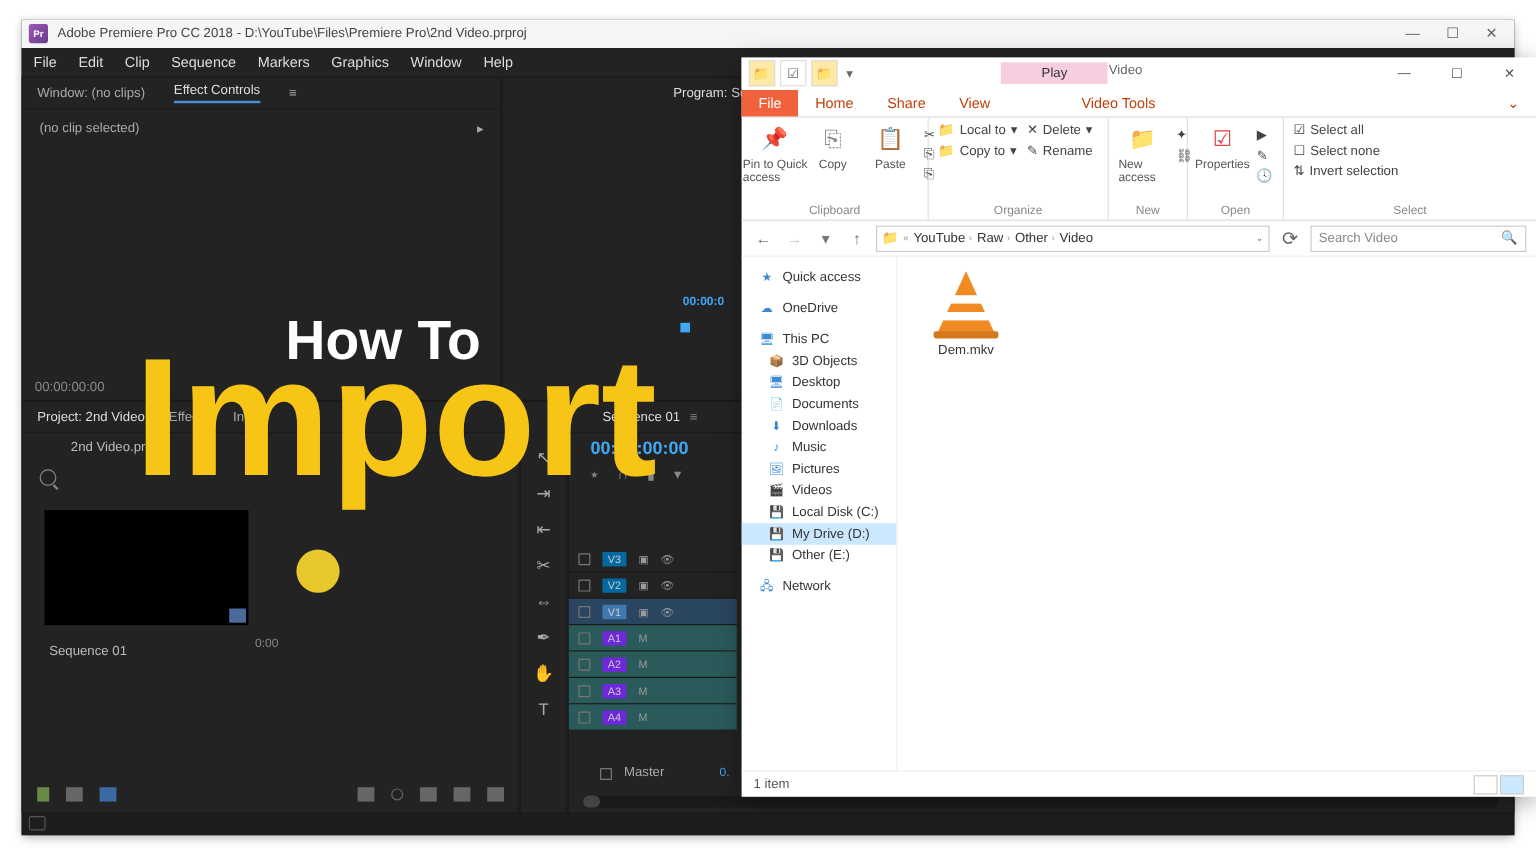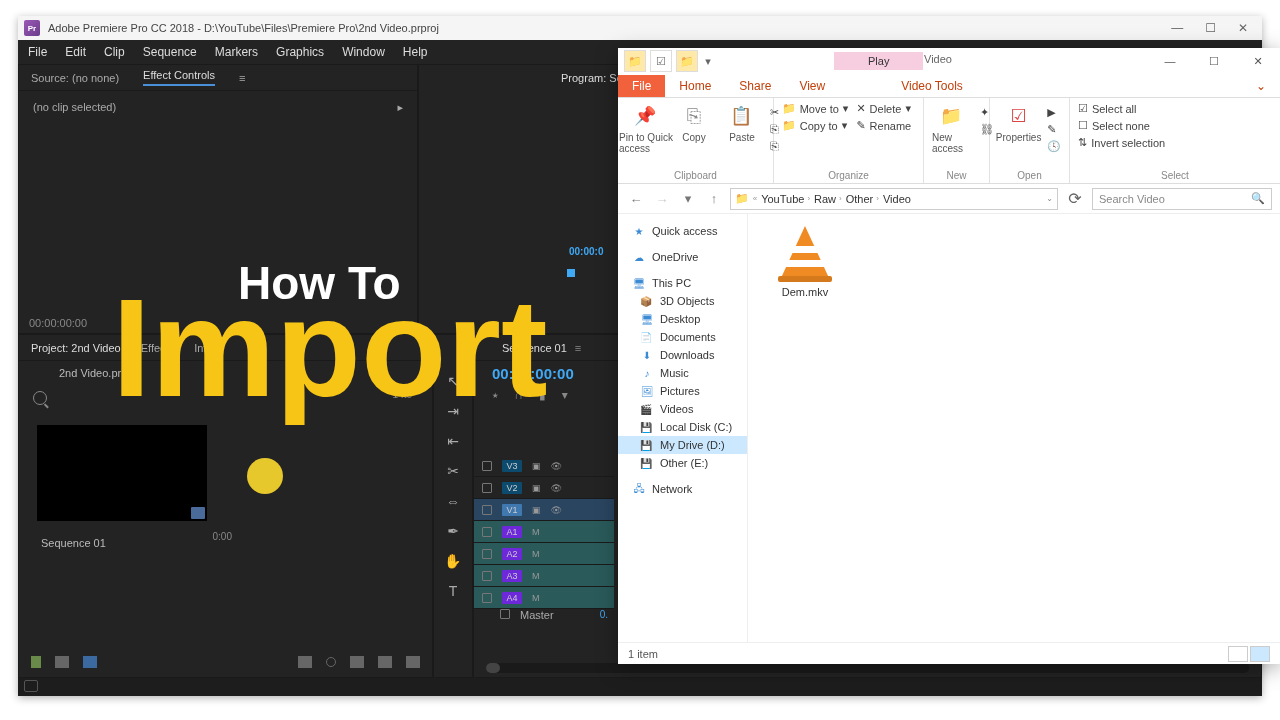--- a/index.html
+++ b/index.html
@@ -54,25 +54,25 @@
 .timeline-panel { position: absolute; top: 270px; left: 455px; right: 0; bottom: 18px; background: #232323; border: 1px solid #1a1a1a; }
 .tl-tabs { height: 26px; display: flex; align-items: center; padding: 0 28px; font-size: 11px; color: #ddd; border-bottom: 1px solid #1a1a1a; }
 .tl-tc { padding: 4px 18px; color: #3fa9f5; font-size: 15px; font-weight: bold; }
 .tl-toolbar { padding: 2px 18px; display: flex; gap: 16px; }
 .tl-toolbar span { color: #888; font-size: 12px; }
 .tl-tracks { position: absolute; top: 120px; left: 0; width: 140px; }
 .tl-track { height: 22px; display: flex; align-items: center; padding: 0 8px; gap: 10px; border-bottom: 1px solid #1a1a1a; font-size: 10px; color: #aaa; }
 .tl-track.vsel { background: #2a4560; }
 .tl-track.asel { background: #2a5a5a; }
 .tl-lock { width: 10px; height: 10px; border: 1px solid #777; border-radius: 1px; }
-.tl-label { width: 20px; text-align: center; background: #0c4a6e; color: #ccc; font-size: 9px; padding: 1px 2px; border-radius: 1px; }
+.tl-label { width: 20px; text-align: center; background: #0369a1; color: #ccc; font-size: 9px; padding: 1px 2px; border-radius: 1px; }
 .tl-track.vsel .tl-label { background: #4078b0; }
 .tl-track.asel .tl-label { background: #6d28d9; }
 .tl-eye, .tl-m { font-size: 9px; color: #999; }
-.tl-master { padding-left: 26px; height: 22px; display: flex; align-items: flex-start; font-size: 11px; color: #aaa; }
+.tl-master { padding-left: 26px; height: 22px; display: flex; align-items: flex-end; font-size: 11px; color: #aaa; margin-top: 19px; }
 .tl-master-val { margin-left: auto; margin-right: 6px; color: #3fa9f5; font-size: 10px; }
 .tl-scroll { position: absolute; bottom: 4px; left: 12px; right: 12px; height: 10px; background: #1a1a1a; border-radius: 5px; }
 .tl-sb-thumb { position: absolute; left: 0; width: 14px; height: 10px; background: #444; border-radius: 5px; }
 
 
 .pr-status { position: absolute; bottom: 0; left: 0; right: 0; height: 18px; background: #1d1d1d; }
 .pr-status-icon { position: absolute; left: 6px; top: 2px; width: 14px; height: 12px; border: 1px solid #555; border-radius: 2px; }
 
 
 .cursor-dot { position: absolute; left: 247px; top: 458px; width: 36px; height: 36px; background: #e6c72c; border-radius: 50%; z-index: 5; }
@@ -156,21 +156,21 @@
     <span>Clip</span>
     <span>Sequence</span>
     <span>Markers</span>
     <span>Graphics</span>
     <span>Window</span>
     <span>Help</span>
   </div>
   <div class="pr-panels">
     <div class="source-panel">
       <div class="source-tabs">
-        <span>Source: (no none)</span>
+        <span>Window: (no clips)</span>
         <span class="active">Effect Controls</span>
         <span>≡</span>
       </div>
       <div class="source-noclip">
         <span>(no clip selected)</span>
         <span>▸</span>
       </div>
       <div class="source-tc">00:00:00:00</div>
     </div>
 
@@ -351,21 +351,21 @@
               <span>⎘</span>
             </div>
         </div>
       </div>
       <div class="exp-rgroup-label">Clipboard</div>
     </div>
     <div class="exp-rgroup" style="width:150px;">
       <div class="exp-rgroup-body" style="flex-direction:column;gap:2px;align-items:stretch;">
         <div style="display:flex;gap:8px;">
           <div class="exp-rstack">
-            <div class="exp-rstack-item"><span>📁</span><span>Move to</span> ▾</div>
+            <div class="exp-rstack-item"><span>📁</span><span>Local to</span> ▾</div>
             <div class="exp-rstack-item"><span>📁</span><span>Copy to</span> ▾</div>
           </div>
           <div class="exp-rstack">
             <div class="exp-rstack-item"><span>✕</span><span>Delete</span> ▾</div>
             <div class="exp-rstack-item">
                 <span>✎</span>
                 <span>Rename</span>
               </div>
           </div>
         </div>

